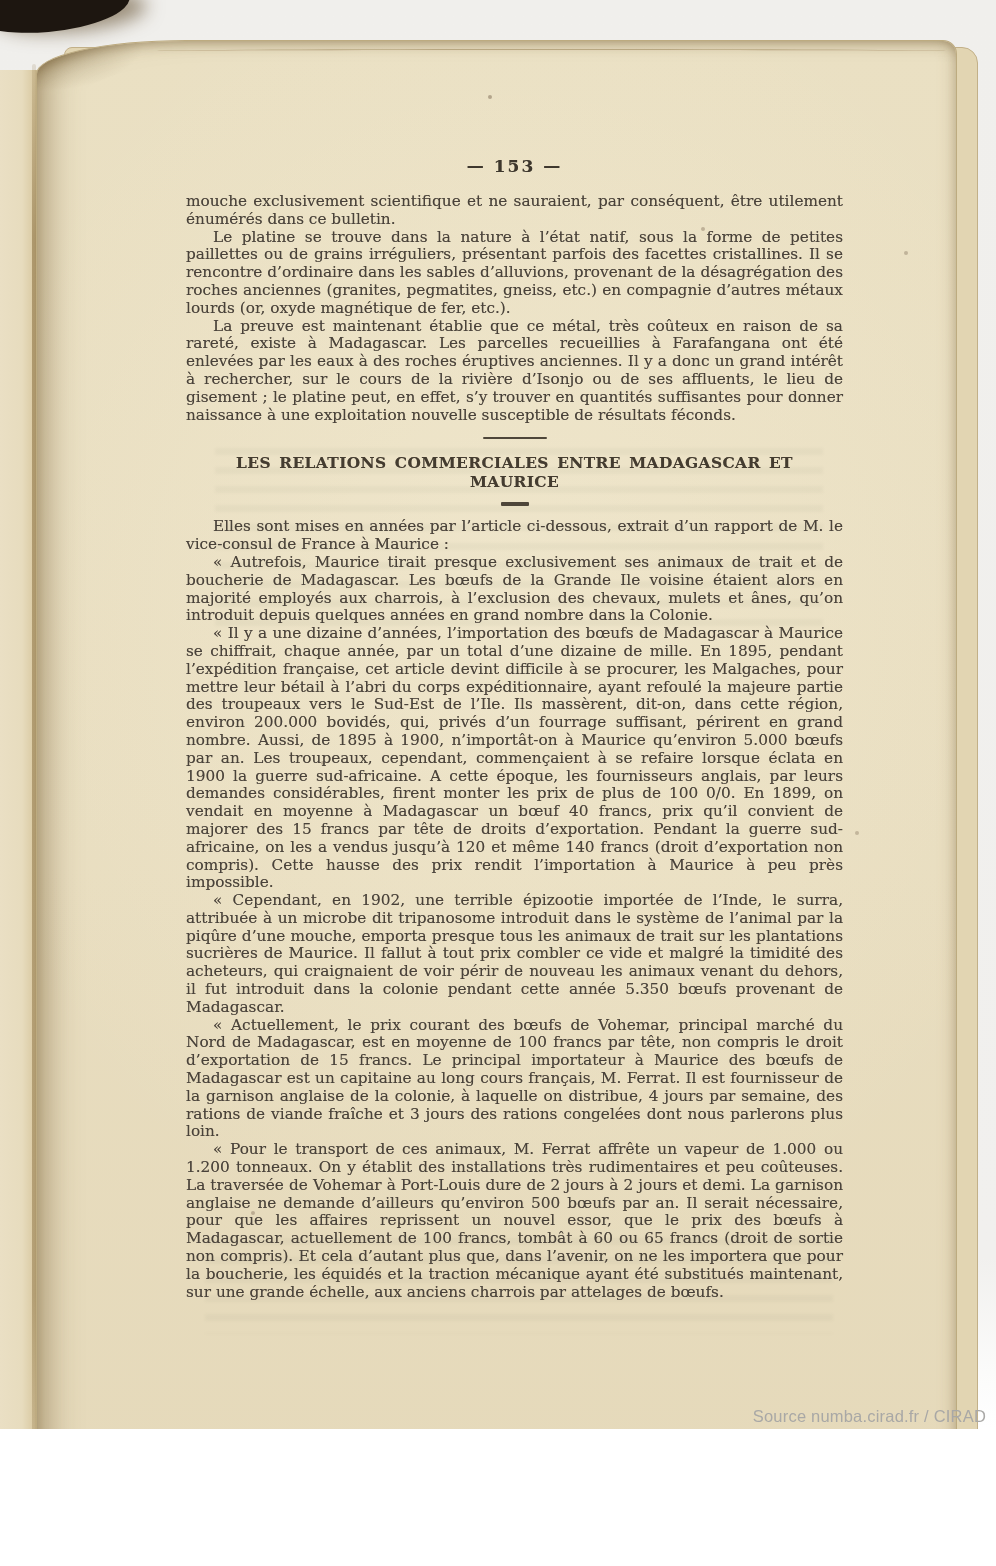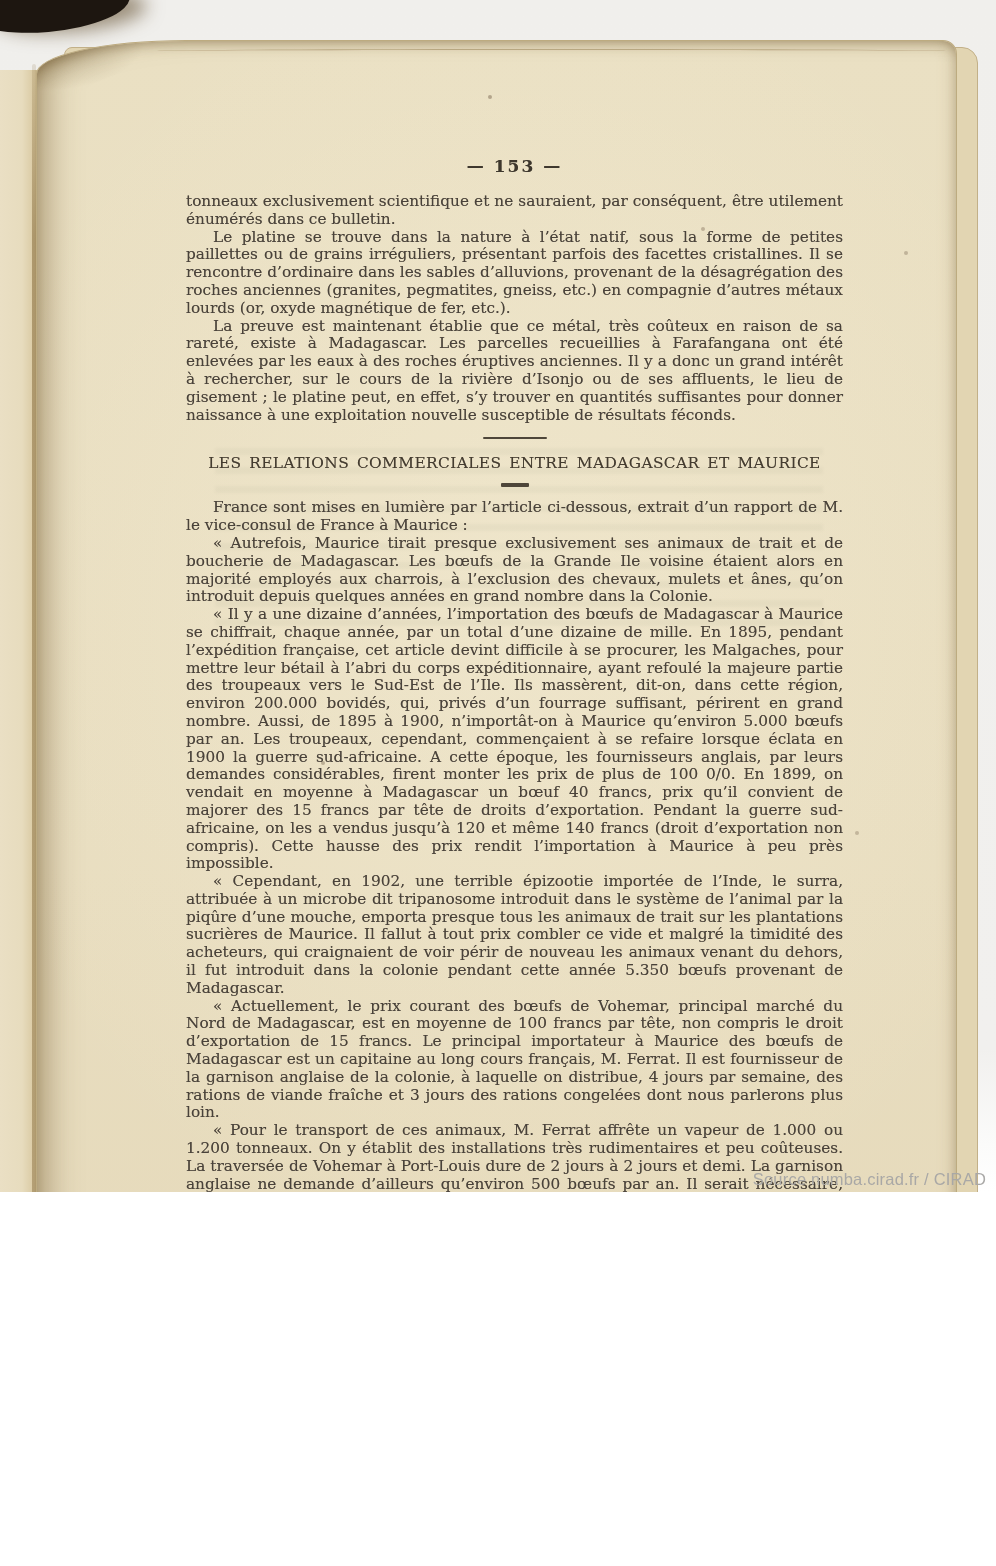--- a/index.html
+++ b/index.html
@@ -1,18 +1,18 @@
 <!DOCTYPE html>
 <html lang="fr"><head>
 <meta charset="utf-8">
 <style>
   html,body{margin:0;padding:0;}
   .stage{
     position:relative;
-    width:996px;height:1192px;
+    width:996px;height:1429px;
     background:linear-gradient(180deg,#f0efec 0%,#f1f0ee 88%,#fbfbfa 96%,#ffffff 100%);
     overflow:hidden;
     font-family:"DejaVu Serif","Liberation Serif",serif;
   }
   
   .binding-top{
     position:absolute;left:-38px;top:-24px;width:168px;height:56px;
     background:#1d1610;border-radius:50%;
     transform:rotate(-5deg);
     box-shadow:24px 10px 18px -8px rgba(85,64,30,.55);
@@ -104,21 +104,21 @@
   .article{
     font-size:15.3px;line-height:17.8px;
     text-align:justify;
     text-shadow:0 0 .5px rgba(66,56,44,.45);
   }
   .article p{margin:0;text-indent:27px;}
   .article p.noindent{text-indent:0;}
   .article .it{}
   .article h2{
     margin:15px 6px 0;
-    font-size:15.4px;font-weight:400;line-height:19px;
+    font-size:15.4px;font-weight:700;line-height:19px;
     text-align:center;letter-spacing:.4px;word-spacing:2.5px;
     color:#443c30;text-indent:0;
   }
   .article .rule{background:#4e463a;border-radius:1px;}
   .article .rule-thin{width:64px;height:2px;margin:13px auto 0;}
   .article .rule-thick{width:28px;height:4px;margin:10px auto 12px;}
   
   .footer{
     position:absolute;right:10px;bottom:3px;
     font-family:"Liberation Sans","DejaVu Sans",sans-serif;
@@ -140,27 +140,27 @@
     <div class="top-edge-line"></div>
   </div>
   <div class="crease"></div>
   <div class="bleed b1"></div>
   <div class="bleed b2"></div>
   <div class="specks"></div>
 
   <div class="content">
     <div class="page-number">— 153 —</div>
     <div class="article">
-        <p class="noindent"><span>tonneaux exclusivement scientifique et ne sauraient, par conséquent, être utilement énumérés dans ce bulletin.</span></p>
+        <p class="noindent"><span>mouche exclusivement scientifique et ne sauraient, par conséquent, être utilement énumérés dans ce bulletin.</span></p>
         <p><span>Le platine se trouve dans la nature à l’état natif, sous la forme de petites paillettes ou de grains irréguliers, présentant parfois des facettes cristallines. Il se rencontre d’ordinaire dans les sables d’alluvions, provenant de la désagrégation des roches anciennes (granites, pegmatites, gneiss, etc.) en compagnie d’autres métaux lourds (or, oxyde magnétique de fer, etc.).</span></p>
         <p><span>La preuve est maintenant établie que ce métal, très coûteux en raison de sa rareté, existe à Madagascar. Les parcelles recueillies à Farafangana ont été enlevées par les eaux à des roches éruptives anciennes. Il y a donc un grand intérêt à rechercher, sur le cours de la rivière d’Isonjo ou de ses affluents, le lieu de gisement ; le platine peut, en effet, s’y trouver en quantités suffisantes pour donner naissance à une exploitation nouvelle susceptible de résultats féconds.</span></p>
         <div class="rule rule-thin"></div>
         <h2>LES RELATIONS COMMERCIALES ENTRE MADAGASCAR ET MAURICE</h2>
         <div class="rule rule-thick"></div>
-        <p><span>France sont mises en lumière par l’article ci-dessous, extrait d’un rapport de M. le vice-consul de France à Maurice :</span></p>
+        <p><span>Elles sont mises en années par l’article ci-dessous, extrait d’un rapport de M. le vice-consul de France à Maurice :</span></p>
         <p><span>« Autrefois, Maurice tirait presque exclusivement ses animaux de trait et de boucherie de Madagascar. Les bœufs de la Grande Ile voisine étaient alors en majorité employés aux charrois, à l’exclusion des chevaux, mulets et ânes, qu’on introduit depuis quelques années en grand nombre dans la Colonie.</span></p>
         <p><span>« Il y a une dizaine d’années, l’importation des bœufs de Madagascar à Maurice se chiffrait, chaque année, par un total d’une dizaine de mille. En 1895, pendant l’expédition française, cet article devint difficile à se procurer, les Malgaches, pour mettre leur bétail à l’abri du corps expéditionnaire, ayant refoulé la majeure partie des troupeaux vers le Sud-Est de l’Ile. Ils massèrent, dit-on, dans cette région, environ 200.000 bovidés, qui, privés d’un fourrage suffisant, périrent en grand nombre. Aussi, de 1895 à 1900, n’importât-on à Maurice qu’environ 5.000 bœufs par an. Les troupeaux, cependant, commençaient à se refaire lorsque éclata en 1900 la guerre sud-africaine. A cette époque, les fournisseurs anglais, par leurs demandes considérables, firent monter les prix de plus de 100 0/0. En 1899, on vendait en moyenne à Madagascar un bœuf 40 francs, prix qu’il convient de majorer des 15 francs par tête de droits d’exportation. Pendant la guerre sud-africaine, on les a vendus jusqu’à 120 et même 140 francs (droit d’exportation non compris). Cette hausse des prix rendit l’importation à Maurice à peu près impossible.</span></p>
         <p><span>« Cependant, en 1902, une terrible épizootie importée de l’Inde, le </span><span class="it">surra</span><span>, attribuée à un microbe dit </span><span class="it">tripanosome</span><span> introduit dans le système de l’animal par la piqûre d’une mouche, emporta presque tous les animaux de trait sur les plantations sucrières de Maurice. Il fallut à tout prix combler ce vide et malgré la timidité des acheteurs, qui craignaient de voir périr de nouveau les animaux venant du dehors, il fut introduit dans la colonie pendant cette année 5.350 bœufs provenant de Madagascar.</span></p>
         <p><span>« Actuellement, le prix courant des bœufs de Vohemar, principal marché du Nord de Madagascar, est en moyenne de 100 francs par tête, non compris le droit d’exportation de 15 francs. Le principal importateur à Maurice des bœufs de Madagascar est un capitaine au long cours français, M. Ferrat. Il est fournisseur de la garnison anglaise de la colonie, à laquelle on distribue, 4 jours par semaine, des rations de viande fraîche et 3 jours des rations congelées dont nous parlerons plus loin.</span></p>
         <p><span>« Pour le transport de ces animaux, M. Ferrat affrête un vapeur de 1.000 ou 1.200 tonneaux. On y établit des installations très rudimentaires et peu coûteuses. La traversée de Vohemar à Port-Louis dure de 2 jours à 2 jours et demi. La garnison anglaise ne demande d’ailleurs qu’environ 500 bœufs par an. Il serait nécessaire, pour que les affaires reprissent un nouvel essor, que le prix des bœufs à Madagascar, actuellement de 100 francs, tombât à 60 ou 65 francs (droit de sortie non compris). Et cela d’autant plus que, dans l’avenir, on ne les importera que pour la boucherie, les équidés et la traction mécanique ayant été substitués maintenant, sur une grande échelle, aux anciens charrois par attelages de bœufs.</span></p>
       </div>
   </div>
 
   <div class="footer">Source numba.cirad.fr / CIRAD</div>
 </div>

